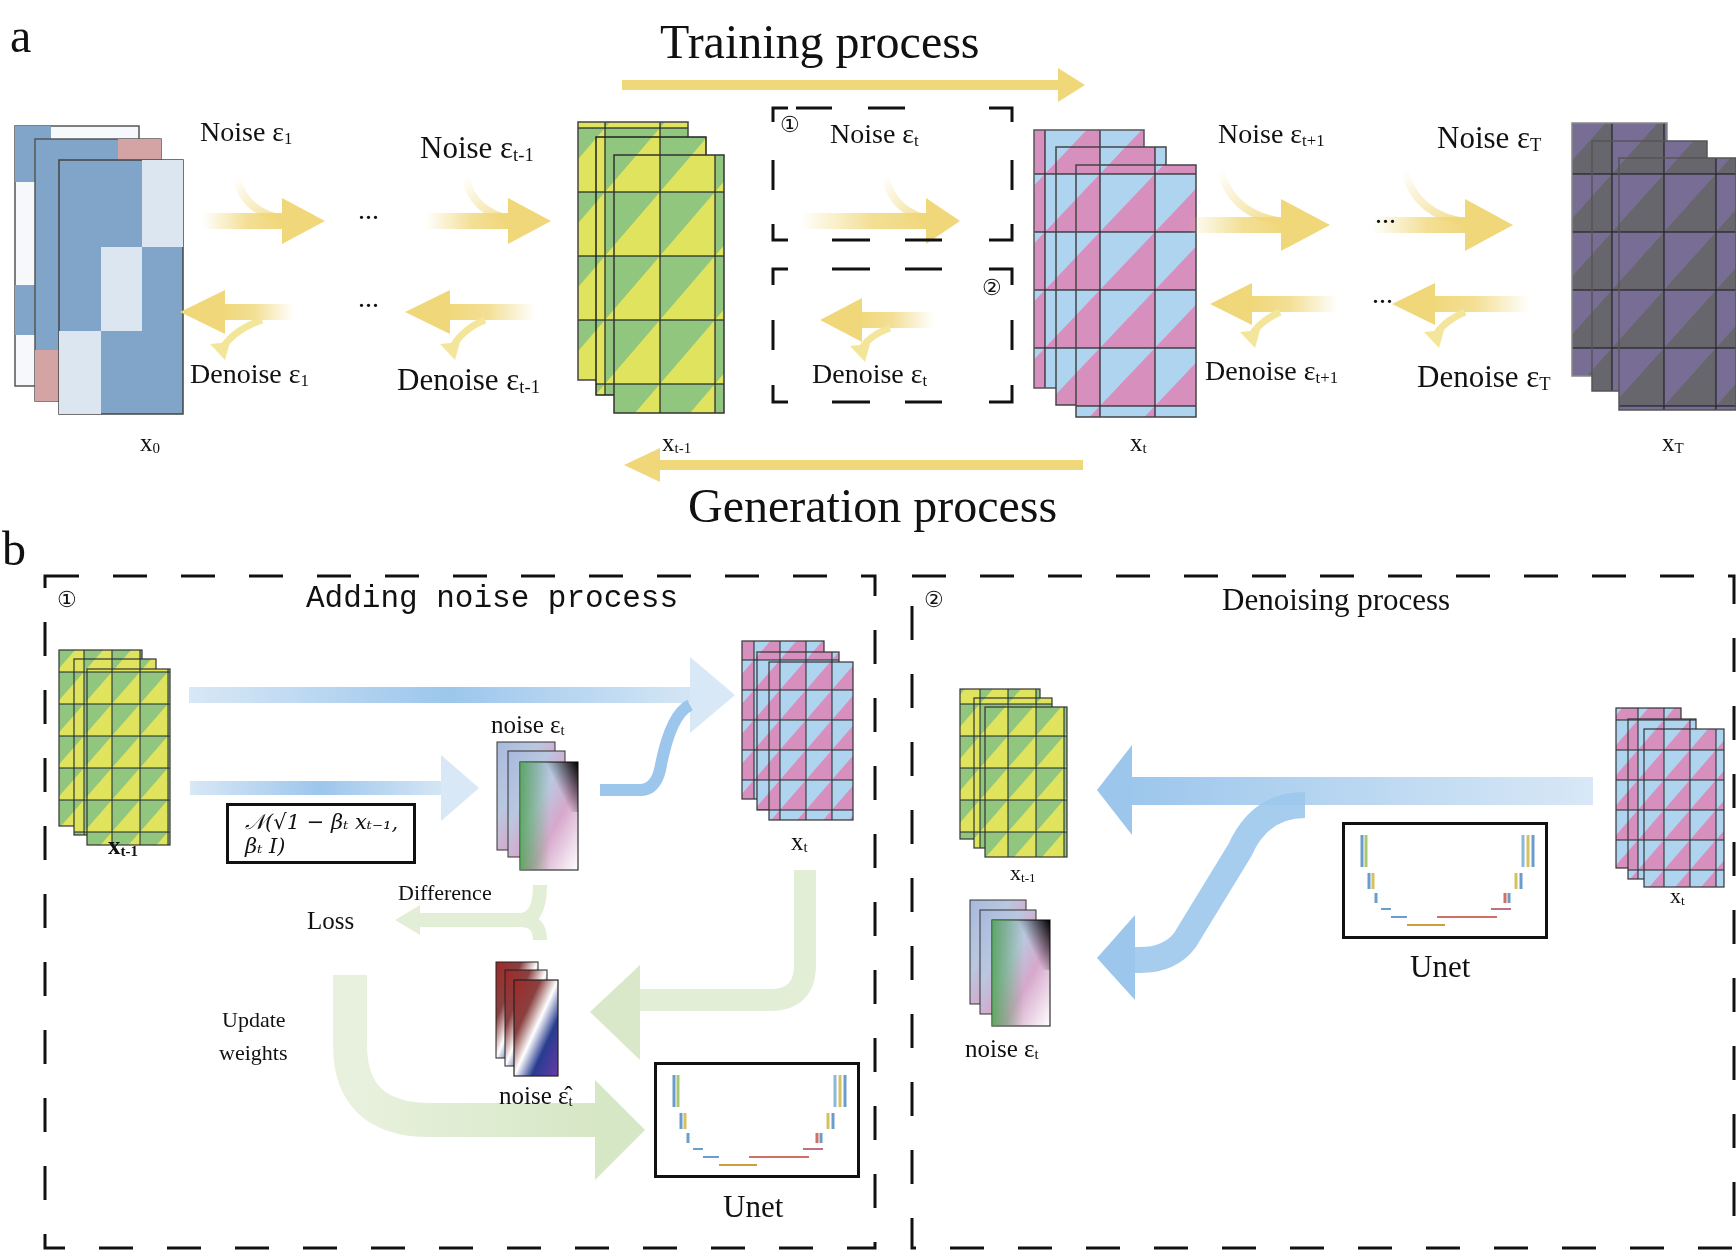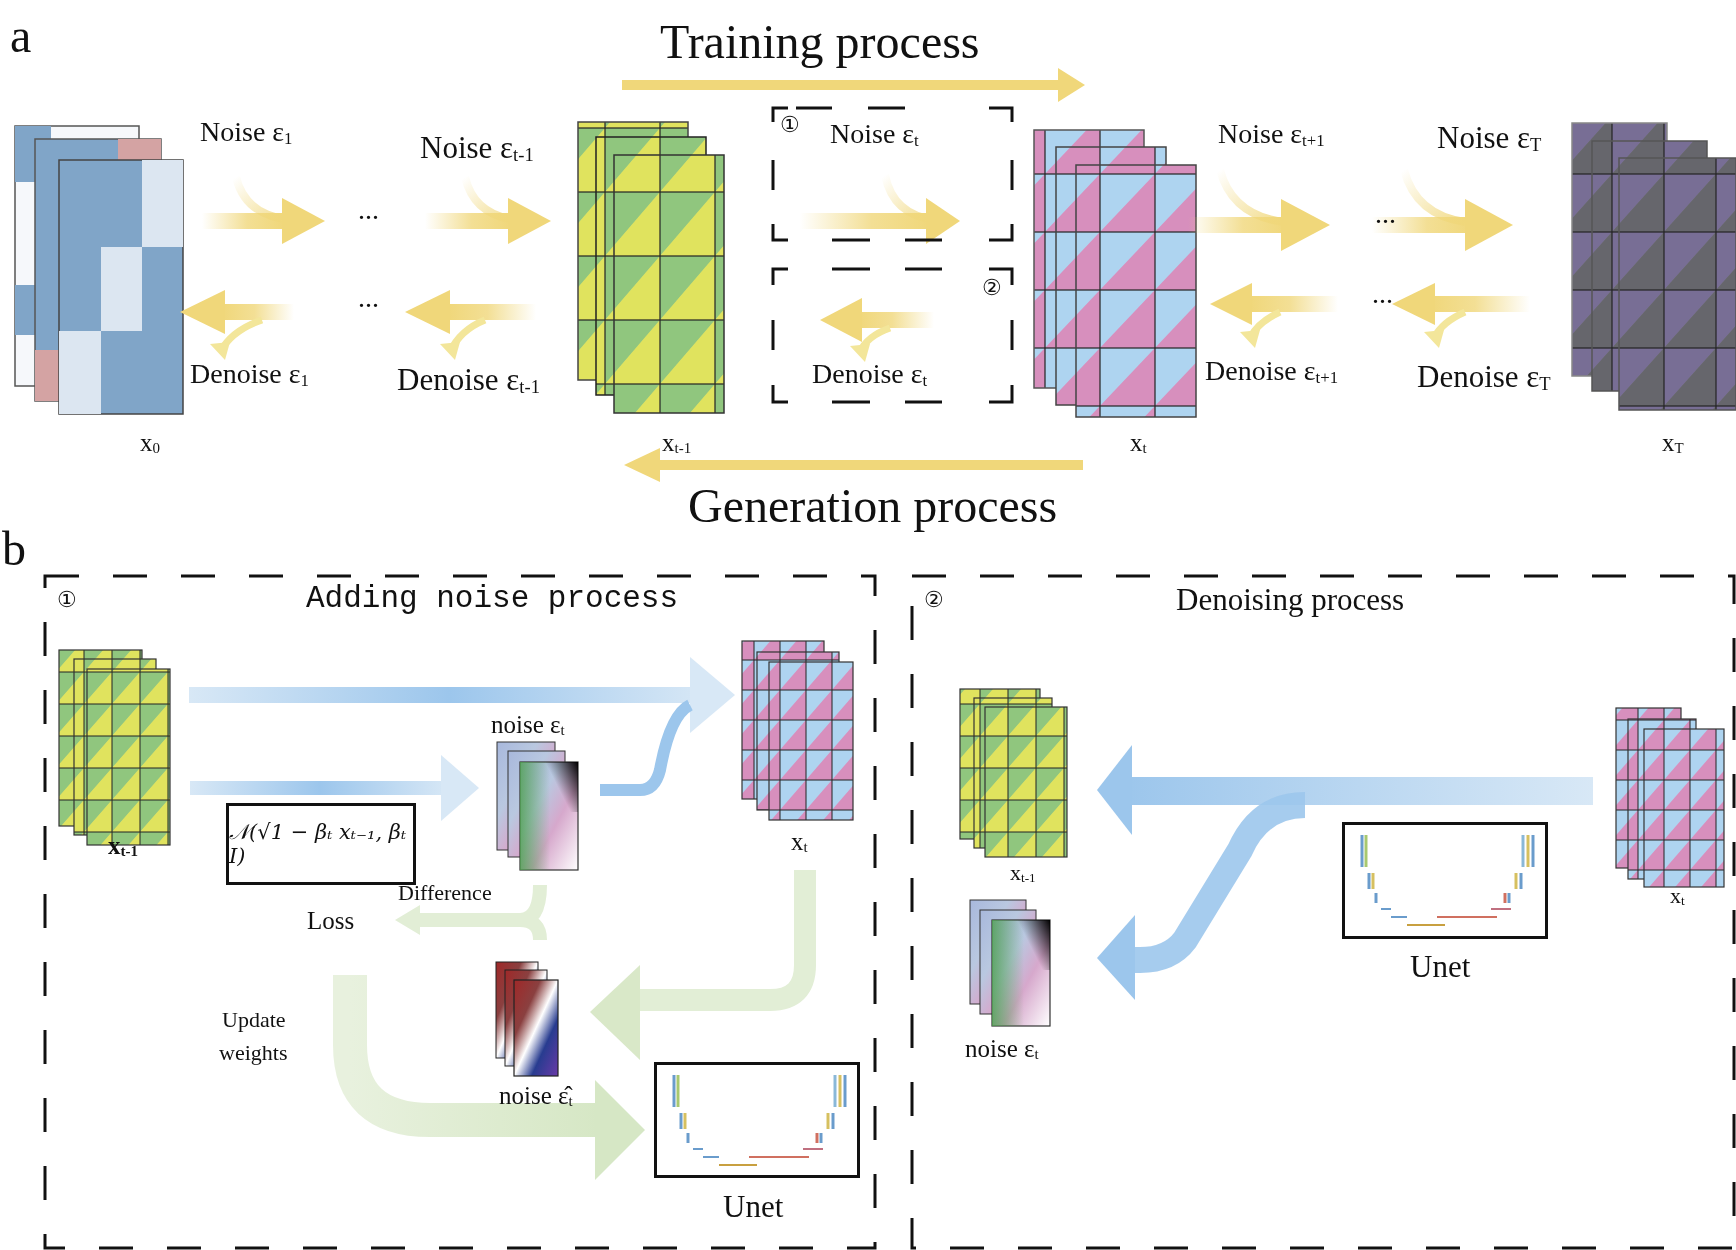--- a/index.html
+++ b/index.html
@@ -364,21 +364,21 @@
     <g stroke-width="2">
       <line x1="36" y1="84" x2="46" y2="84" stroke="#6a9ccc"></line>
       <line x1="146" y1="84" x2="166" y2="84" stroke="#c07080"></line>
       <line x1="46" y1="92" x2="62" y2="92" stroke="#6a9ccc"></line>
       <line x1="92" y1="92" x2="152" y2="92" stroke="#d07060"></line>
       <line x1="62" y1="100" x2="100" y2="100" stroke="#c8a040"></line>
     </g>
   </svg>
 </div>
 
-<div class="formula" style="left:226px;top:803px;width:190px;height:82px;">
+<div class="formula" style="left:226px;top:803px;width:190px;height:61px;padding-left:16px;">
   <span>𝒩(√1 − βₜ xₜ₋₁, βₜ I)</span>
 </div>
 
 <div class="txt panel-letter" style="left:10px;top:12px;">a</div>
 <div class="txt big-title" style="left:660px;top:18px;">Training process</div>
 <div class="txt big-title" style="left:668px;top:482px;margin-left:20px;">Generation process</div>
 
 <div class="txt lbl" style="left:200px;top:118px;"><span>Noise ε</span><span class="sub">1</span></div>
 <div class="txt lbl-md" style="left:420px;top:132px;"><span>Noise ε</span><span class="sub">t-1</span></div>
 <div class="txt lbl" style="left:830px;top:120px;"><span>Noise ε</span><span class="sub">t</span></div>
@@ -412,17 +412,17 @@
 <div class="txt lbl-sm" style="left:791px;top:829px;"><span>x</span><span class="sub">t</span></div>
 <div class="txt lbl-sm" style="left:491px;top:712px;"><span>noise ε</span><span class="sub">t</span></div>
 <div class="txt lbl-xs" style="left:398px;top:882px;">Difference</div>
 <div class="txt lbl-sm" style="left:307px;top:908px;">Loss</div>
 <div class="txt lbl-xs" style="left:222px;top:1009px;">Update</div>
 <div class="txt lbl-xs" style="left:219px;top:1042px;">weights</div>
 <div class="txt lbl-sm" style="left:491px;top:1083px;margin-left:8px;"><span>noise ε̂</span><span class="sub">t</span></div>
 <div class="txt lbl-md" style="left:723px;top:1191px;">Unet</div>
 
 <div class="txt circ" style="left:924px;top:589px;">②</div>
-<div class="txt lbl-md" style="left:1176px;top:584px;">Denoising process</div>
+<div class="txt lbl-md" style="left:1222px;top:584px;">Denoising process</div>
 <div class="txt lbl-xs" style="left:1010px;top:862px;"><span>x</span><span class="sub">t-1</span></div>
 <div class="txt lbl-xs" style="left:1670px;top:885px;"><span>x</span><span class="sub">t</span></div>
 <div class="txt lbl-sm" style="left:965px;top:1036px;"><span>noise ε</span><span class="sub">t</span></div>
 <div class="txt lbl-md" style="left:1410px;top:951px;">Unet</div>
 
 </body></html>

